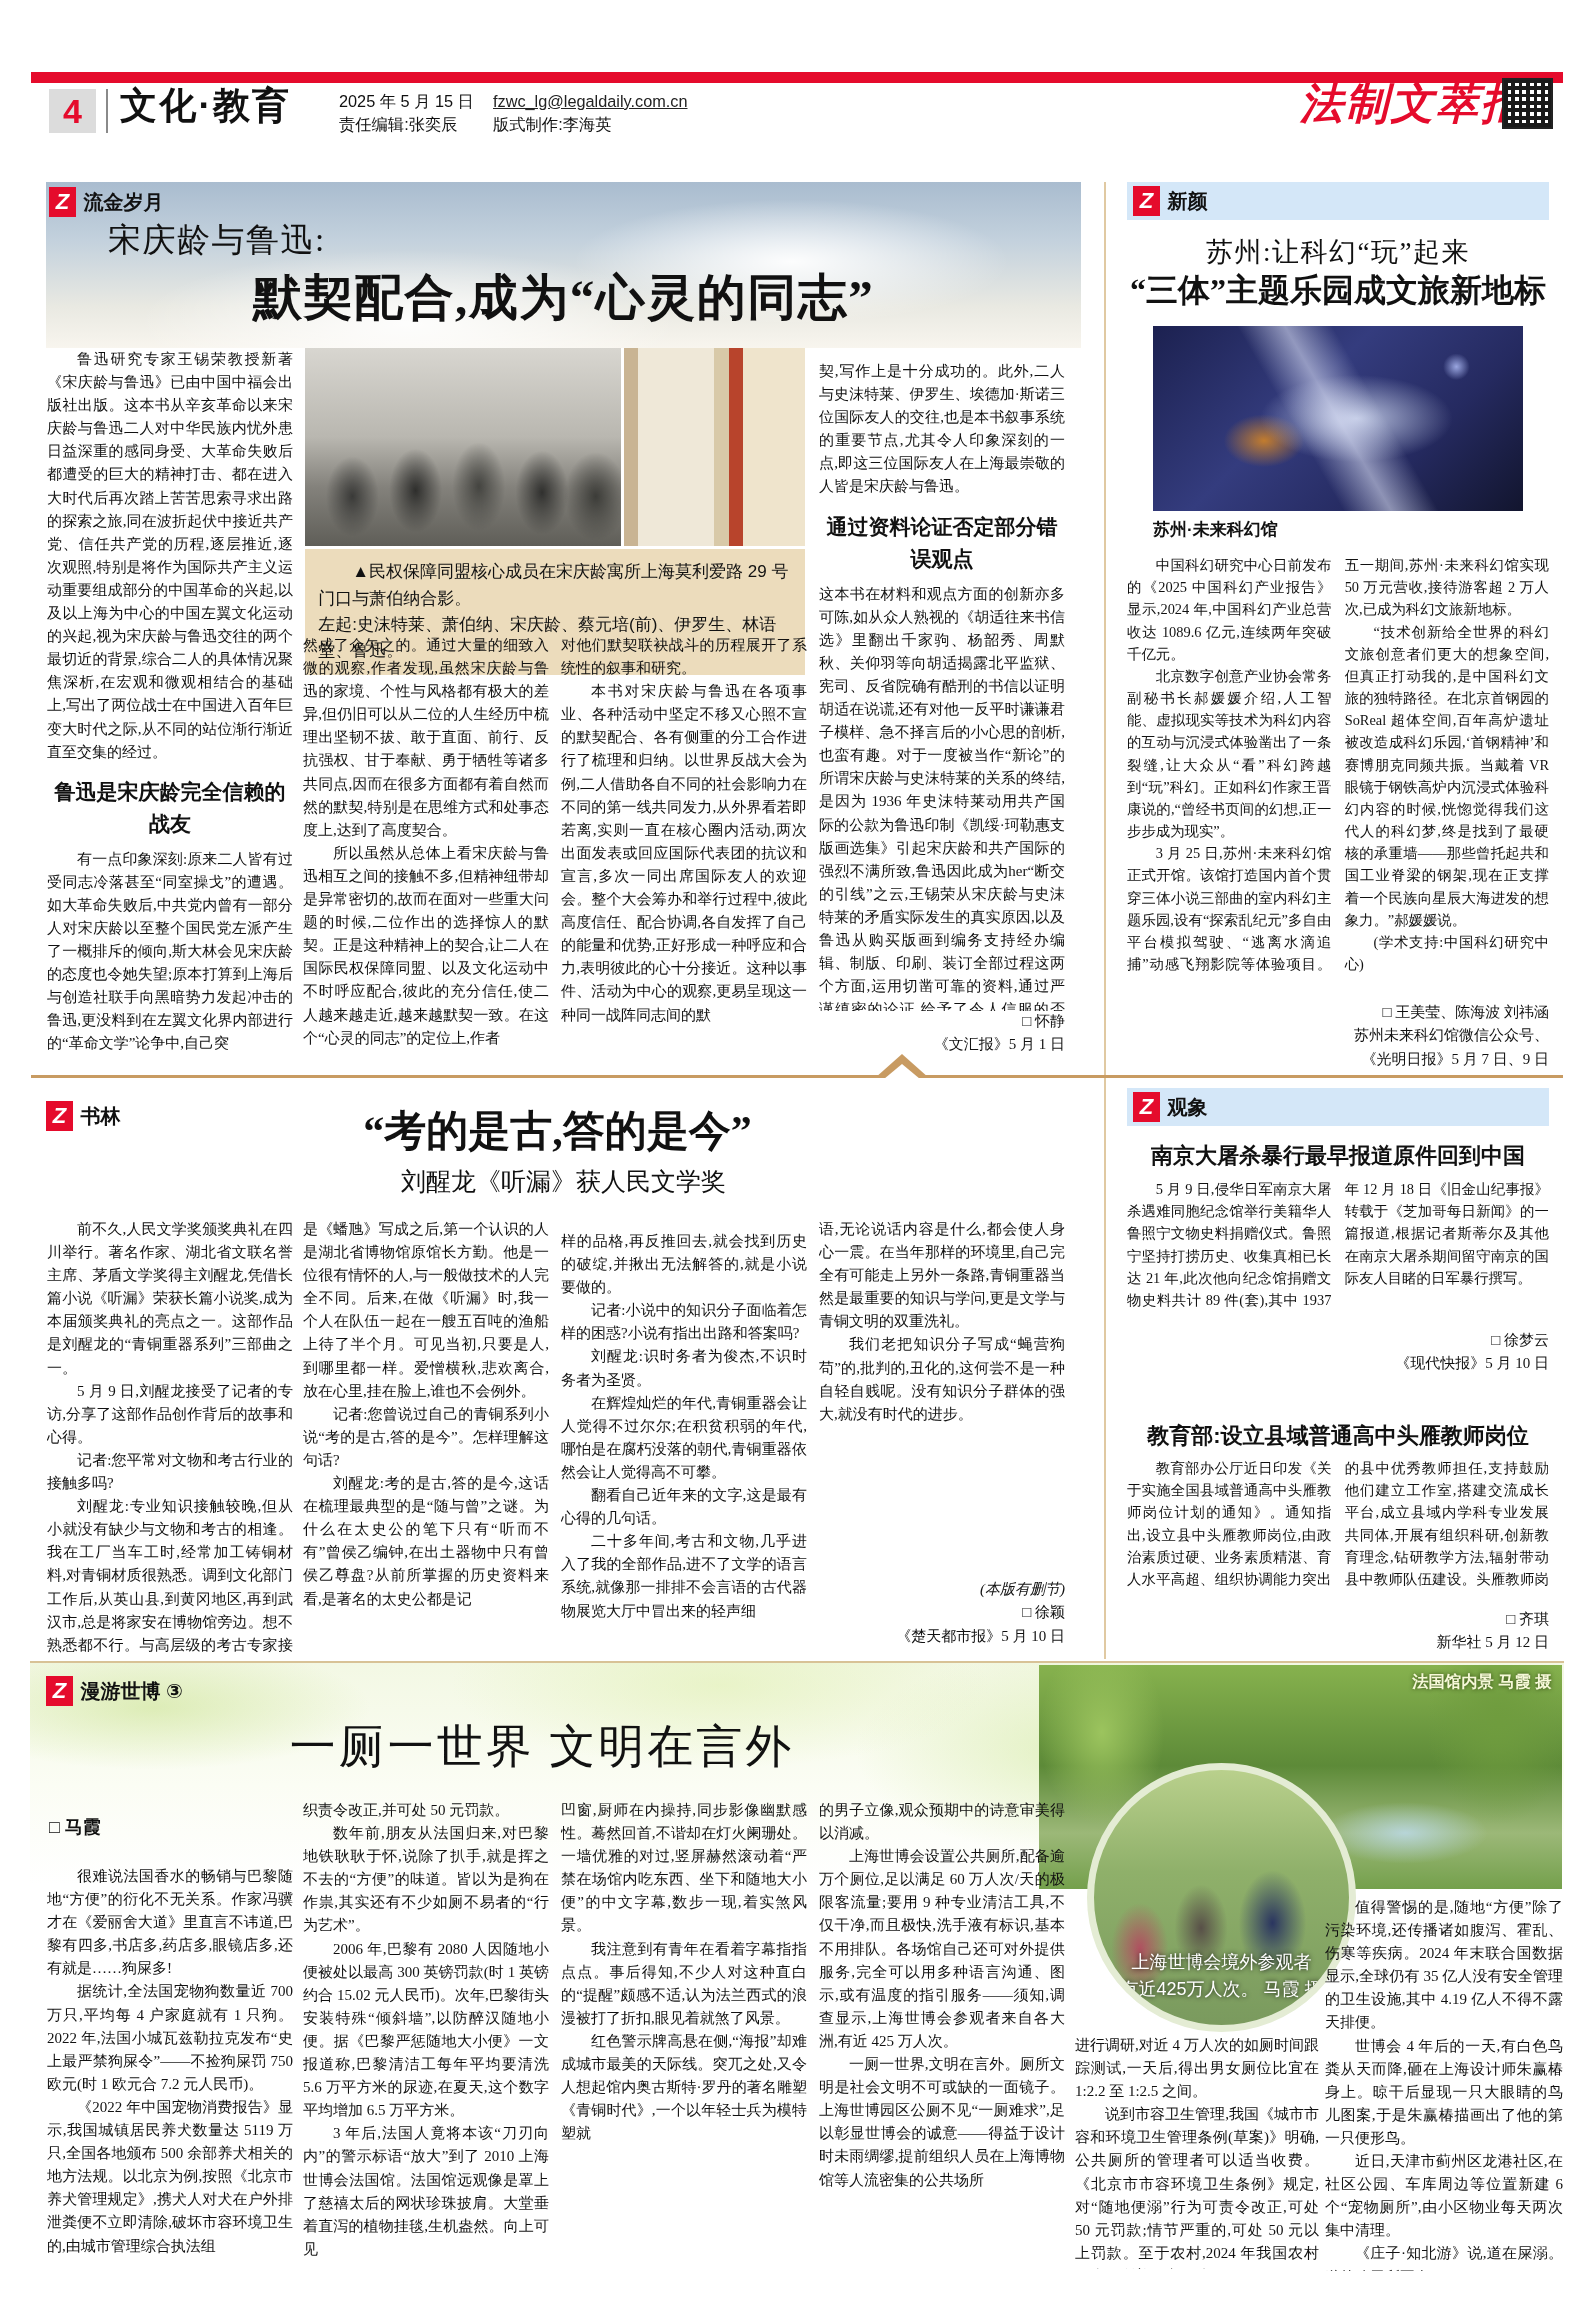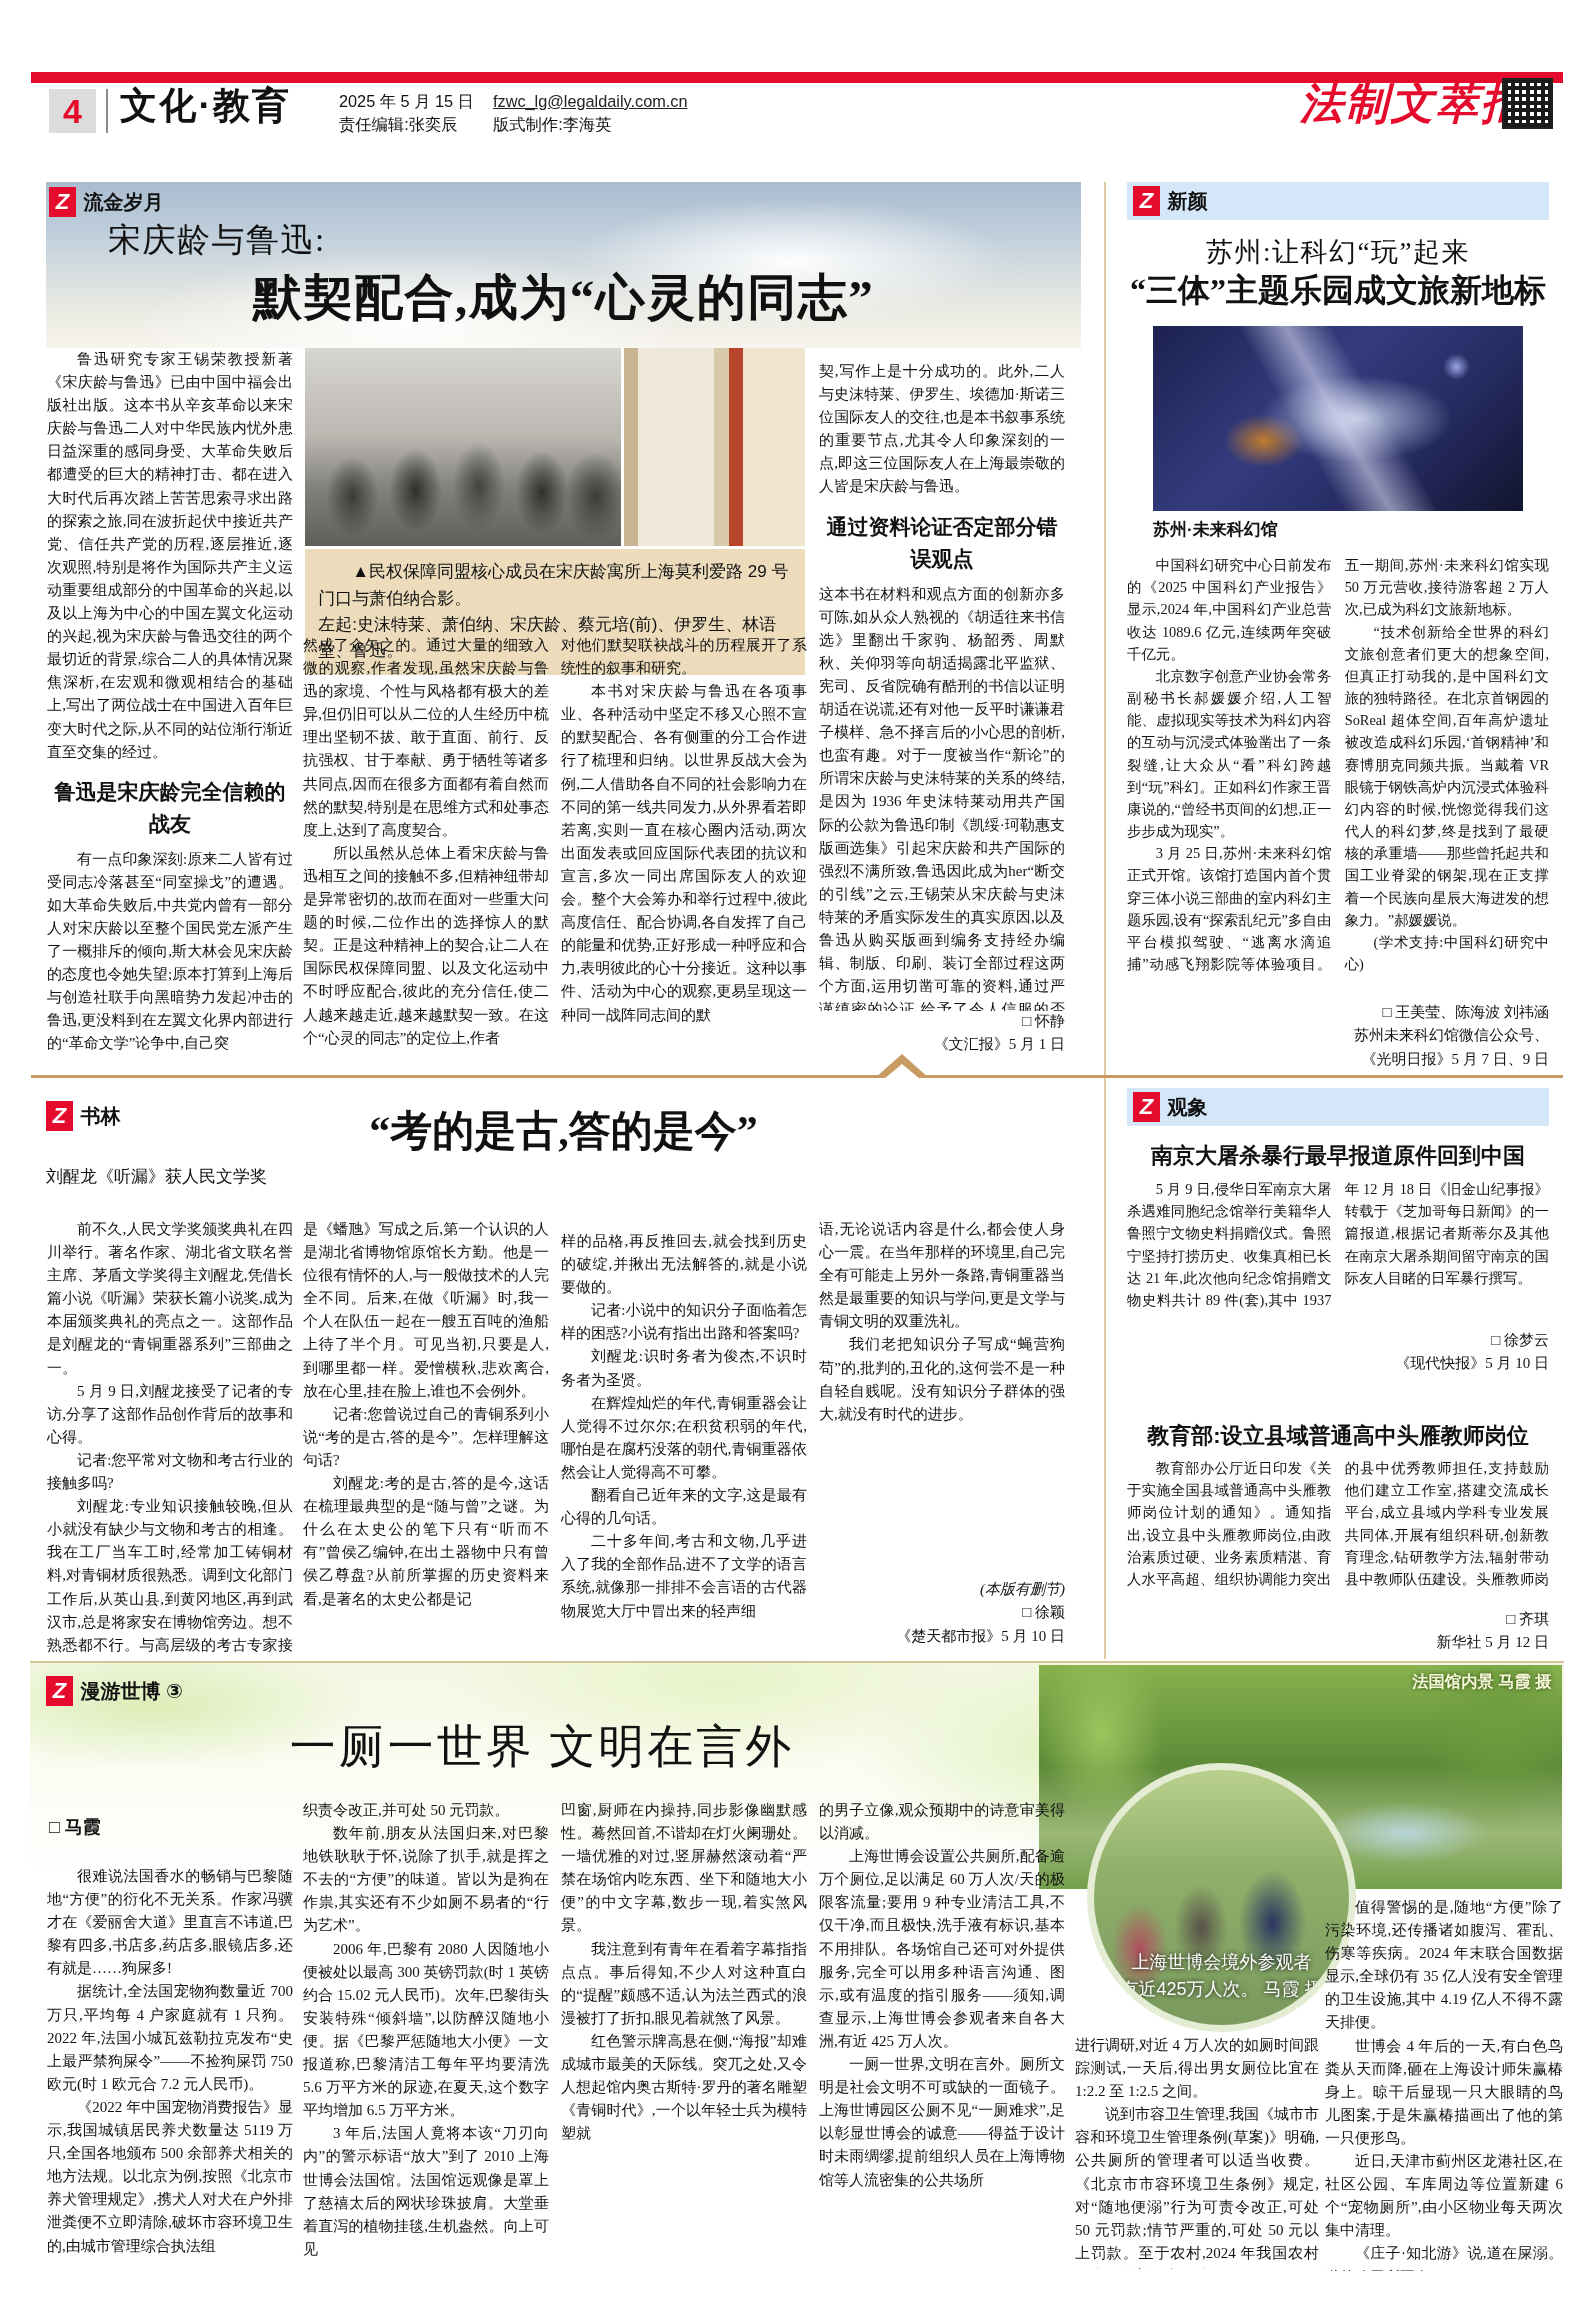--- a/index.html
+++ b/index.html
@@ -79,22 +79,22 @@
       linear-gradient(60deg,rgba(255,255,255,0) 40%,rgba(230,235,255,.55) 50%,rgba(255,255,255,0) 60%),
       radial-gradient(ellipse 148px 67px at 55% 50%,#b9c2de,rgba(0,0,0,0) 65%),
       radial-gradient(ellipse 67px 44px at 30% 62%,#c27c2e,rgba(0,0,0,0) 60%),
       radial-gradient(circle 19px at 82% 22%,#9aa6e0,rgba(0,0,0,0) 70%),
       linear-gradient(135deg,#1c2150 0%,#343c7e 40%,#252a60 70%,#12152e 100%);}
   #xy-cap{left:1153px;top:518px;font-size:17px;font-weight:600;font-family:"Liberation Sans","DejaVu Sans",sans-serif;}
   #xy-body{left:1127px;top:554px;width:422px;height:444px;column-count:2;column-gap:13.3px;font-size:14.4px;}
   #xy-byline{left:1127px;top:1001px;width:422px;}
   
   #badge-shulin{left:46px;top:1101px;}
-  #sl-head{left:46px;top:1103px;width:1035px;text-align:center;font-size:42px;font-weight:900;}
-  #sl-sub{left:46px;top:1165px;width:1035px;font-size:17px;}
+  #sl-head{left:40px;top:1103px;width:1035px;text-align:center;font-size:42px;font-weight:900;}
+  #sl-sub{left:46px;top:1165px;width:1035px;text-align:center;font-size:25px;}
   .slcol{width:246px;top:1218px;height:440px;}
   #sl-c1{left:47px;}
   #sl-c2{left:303px;}
   #sl-c3{left:561px;margin-top:12px;}
   #sl-c4{left:819px;height:355px;}
   #sl-byline{left:819px;top:1578px;width:246px;}
   
   #band-guanxiang{top:1088px;}
   .gx-title{left:1127px;width:422px;text-align:center;font-size:22px;font-weight:bold;
             font-family:"Liberation Sans","DejaVu Sans",sans-serif;}

